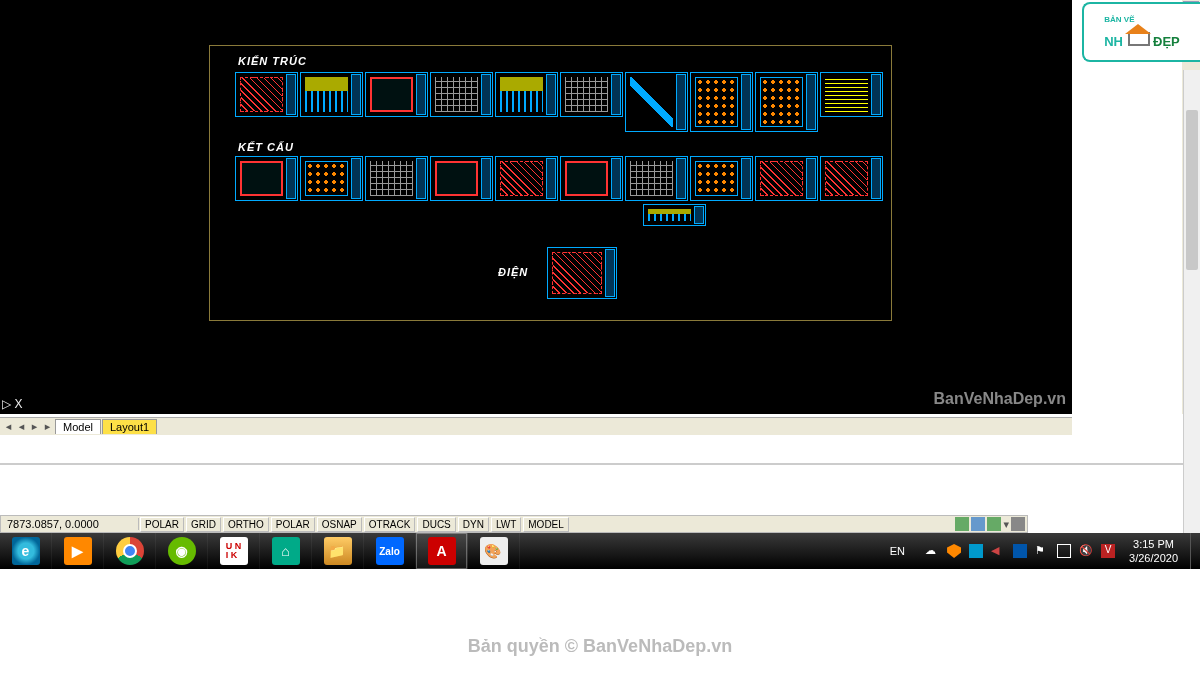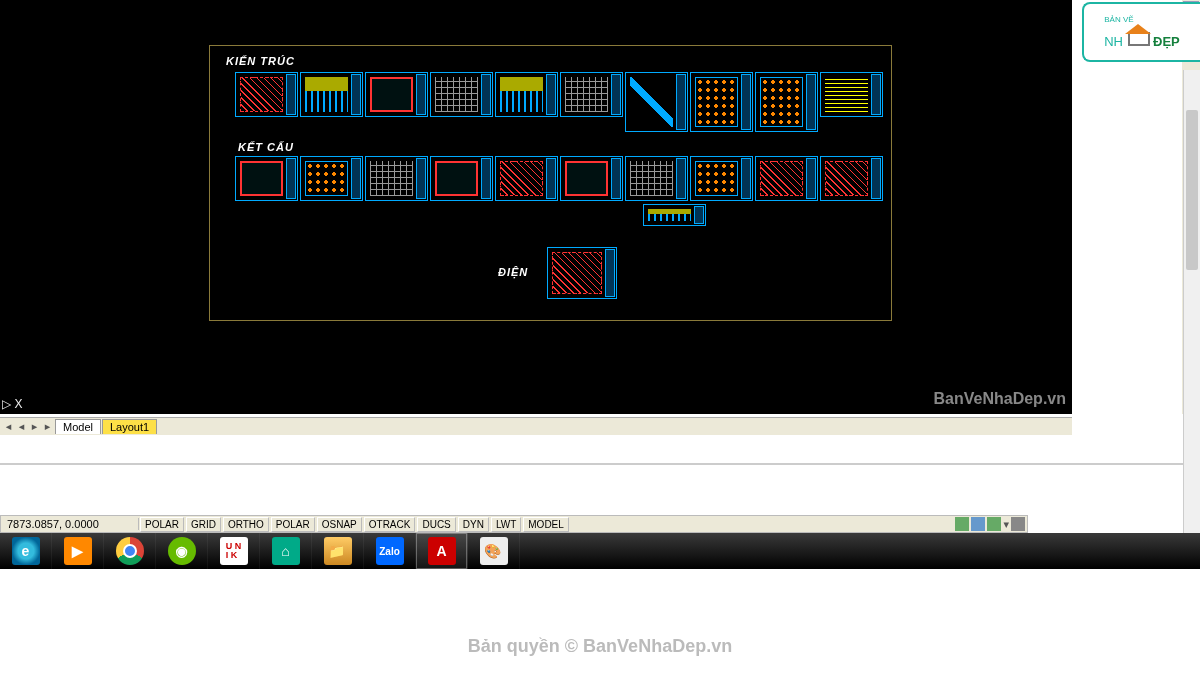--- a/index.html
+++ b/index.html
@@ -1,21 +1,21 @@
 <!DOCTYPE html>
 <html><head>
 <meta charset="utf-8">
 <style>
 * { margin: 0; padding: 0; box-sizing: border-box; font-family: "Segoe UI", Tahoma, sans-serif; }
 body { background: #fff; width: 1200px; height: 678px; overflow: hidden; position: relative; }
 
 .cad-area { position: absolute; left: 0; top: 0; width: 1072px; height: 414px; background: #000; }
 .sheet-frame { position: absolute; left: 209px; top: 45px; width: 683px; height: 276px; border: 1px solid #8a7a3a; }
 .section-label { position: absolute; color: #fff; font-weight: bold; font-size: 11px; font-style: italic; letter-spacing: 1px; }
-.lbl-kien { left: 226px; top: 55px; text-align: center; }
+.lbl-kien { left: 238px; top: 55px; text-align: center; }
 .lbl-ket { left: 238px; top: 141px; }
 .lbl-dien { left: 498px; top: 266px; }
 
 .thumb-row { position: absolute; display: flex; }
 .row1 { left: 235px; top: 72px; }
 .row2 { left: 235px; top: 156px; }
 .row3 { left: 547px; top: 247px; }
 
 .thumb { width: 63px; height: 45px; margin-right: 2px; border: 1px solid #0af; background: #000; position: relative; overflow: hidden; }
 .thumb .tb { position: absolute; right: 1px; top: 1px; bottom: 1px; width: 10px; background: #035; border: 1px solid #0af; }
@@ -51,21 +51,21 @@
 .tb-item { width: 52px; height: 36px; display: flex; align-items: center; justify-content: center; border-right: 1px solid rgba(255,255,255,0.05); }
 .tb-icon { width: 28px; height: 28px; border-radius: 3px; display: flex; align-items: center; justify-content: center; font-size: 14px; color: #fff; font-weight: bold; }
 .tb-active { box-shadow: inset 0 0 0 1px rgba(255,255,255,0.3); background: rgba(255,255,255,0.08); }
 
 .tray { position: absolute; right: 0; top: 0; height: 36px; display: flex; align-items: center; color: #fff; font-size: 11px; }
 .tray-icons { display: flex; align-items: center; gap: 8px; padding: 0 10px; }
 .tray-ic { width: 14px; height: 14px; display: inline-block; }
 .clock { text-align: center; padding: 2px 12px 2px 4px; line-height: 14px; font-size: 11px; }
 
 .top-logo { position: absolute; right: 0; top: 2px; width: 118px; height: 60px; background: #fff; border: 2px solid #1cb5a3; border-right: none; border-top-left-radius: 8px; border-bottom-left-radius: 8px; display: flex; align-items: center; justify-content: center; }
-.logo-txt1 { color: #1cb5a3; font-weight: normal; font-size: 13px; }
+.logo-txt1 { color: #1cb5a3; font-weight: bold; font-size: 13px; }
 .logo-txt2 { color: #15803d; font-weight: bold; font-size: 13px; }
 .logo-house { width: 26px; height: 22px; display: inline-block; position: relative; margin: 0 2px; }
 .logo-house::before { content: ""; position: absolute; left: 3px; top: 8px; width: 18px; height: 12px; border: 2px solid #777; border-top: none; }
 .logo-house::after { content: ""; position: absolute; left: 0; top: 0; border-left: 13px solid transparent; border-right: 13px solid transparent; border-bottom: 10px solid #e8811a; }
 
 .center-wm { position: absolute; left: 0; top: 636px; width: 1200px; text-align: center; color: #bbb; font-size: 18px; font-weight: bold; }
 
 .right-icons-col { position: absolute; right: 0; top: 0; width: 18px; height: 414px; background: #ece9d8; }
 .right-icons-col div { width: 16px; height: 16px; margin: 1px auto; background: #e0e0ff; border: 1px solid #99b; }
 
@@ -251,20 +251,39 @@
   <div class="tb-item">
       <div class="tb-icon" style="background:#0068ff;font-size:10px">Zalo</div>
     </div>
   <div class="tb-item tb-active">
       <div class="tb-icon" style="background:#c00">A</div>
     </div>
   <div class="tb-item">
       <div class="tb-icon" style="background:#eee;color:#555">🎨</div>
     </div>
 
+  <div class="tray">
+    <span style="margin-right:10px">EN</span>
+    <div class="tray-icons">
+      <span class="tray-ic" style="color:#fff">☁</span>
+      <span class="tray-ic" style="background:#f80;clip-path:polygon(50% 0,100% 25%,100% 60%,50% 100%,0 60%,0 25%)"></span>
+      <span class="tray-ic" style="background:#09c"></span>
+      <span class="tray-ic" style="color:#c44">◀</span>
+      <span class="tray-ic" style="background:#05a"></span>
+      <span class="tray-ic" style="color:#fff">⚑</span>
+      <span class="tray-ic" style="color:#fff;border:1px solid #fff"></span>
+      <span class="tray-ic" style="color:#f33">🔇</span>
+      <span class="tray-ic" style="background:#b22;color:#fff;font-size:10px;text-align:center">V</span>
+    </div>
+    <div class="clock">
+      <div>3:15 PM</div>
+      <div>3/26/2020</div>
+    </div>
+    <div style="width:10px;height:36px;border-left:1px solid #555"></div>
+  </div>
 </div>
 
 <div class="top-logo">
   <div style="text-align:left">
     <div class="logo-txt1" style="font-size:8px">BẢN VẼ</div>
     <div>
       <span class="logo-txt1">NH</span><span class="logo-house"></span><span class="logo-txt2">ĐẸP</span>
     </div>
   </div>
 </div>

